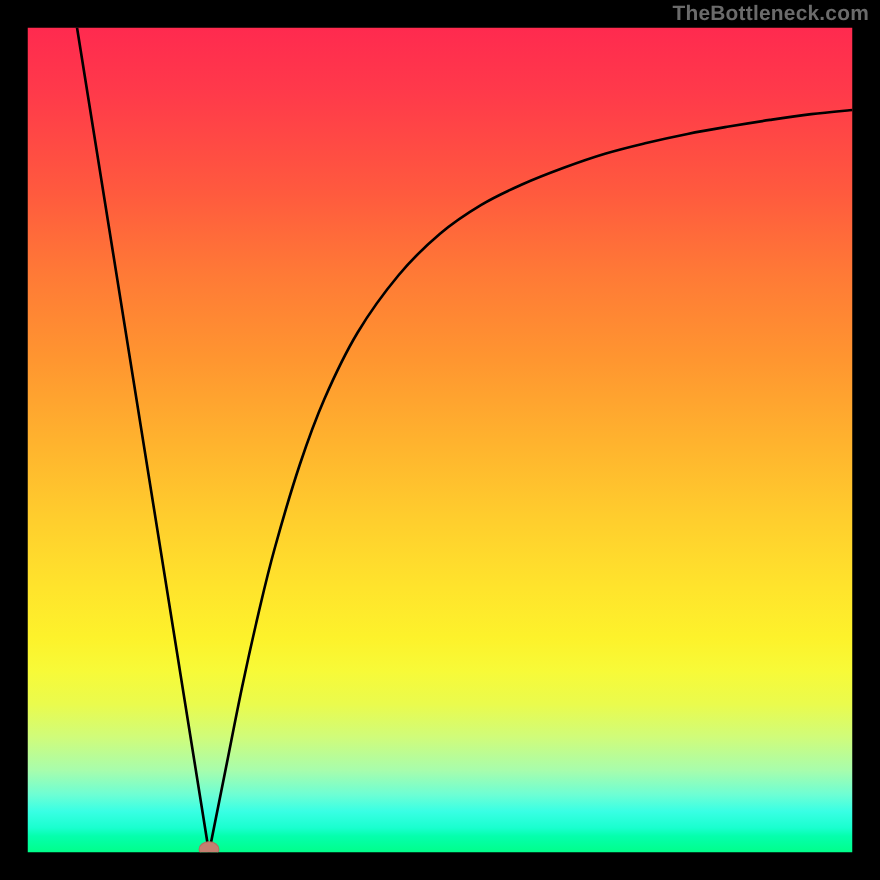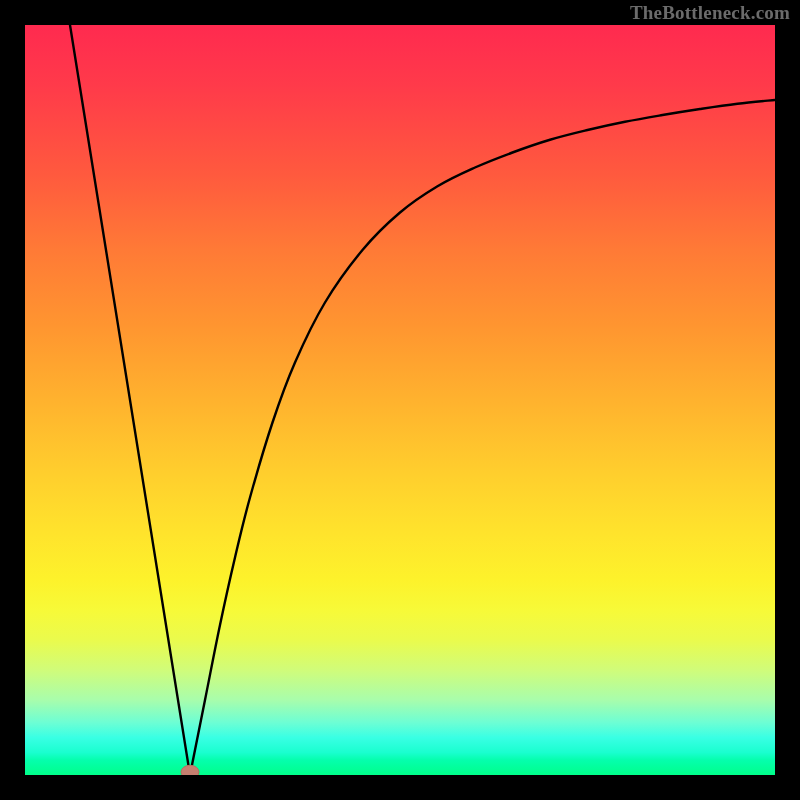--- a/index.html
+++ b/index.html
@@ -46,21 +46,21 @@
   .svg-layer {
     position: absolute;
     inset: 0;
     width: 100%;
     height: 100%;
   }
   .credit {
     position: absolute;
     top: 2px;
     right: 10px;
-    font-family: Liberation Serif, serif;
+    font-family: Liberation Sans, sans-serif;
     font-size: 19px;
     font-weight: 600;
     color: #6b6b6b;
     letter-spacing: 0.2px;
   }
 </style>
 </head>
 <body>
 
 <div class="frame">

